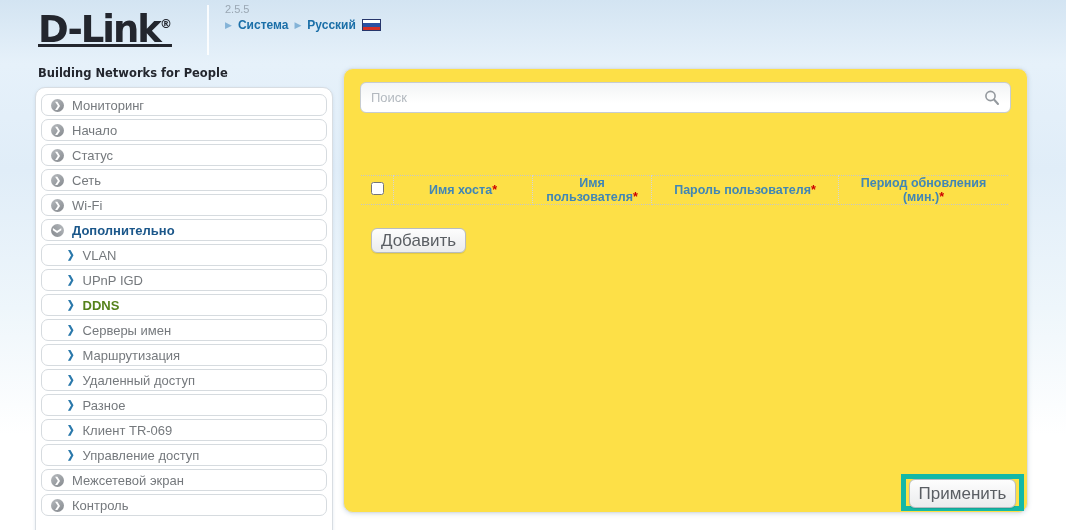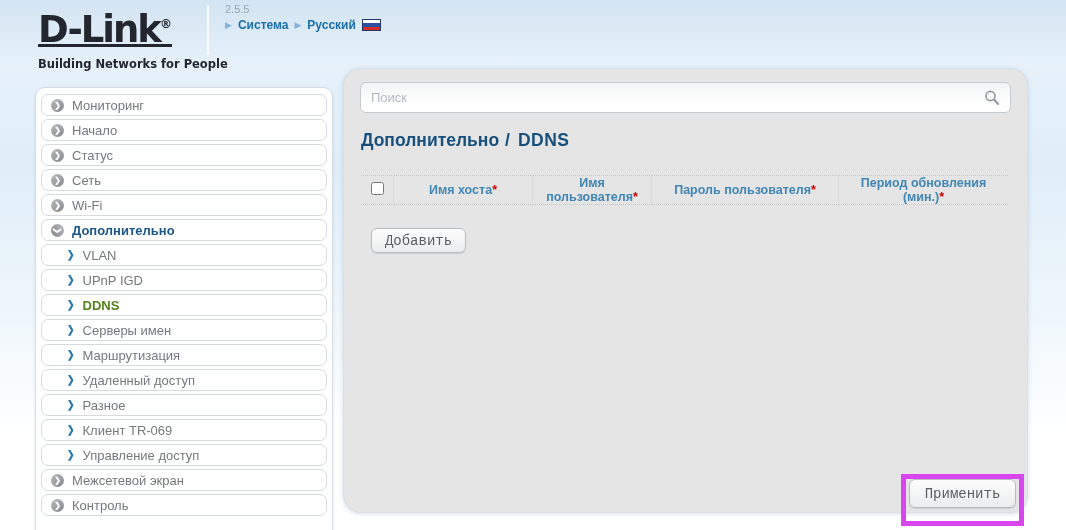--- a/index.html
+++ b/index.html
@@ -6,21 +6,21 @@
   body{
     width:1066px;height:530px;position:relative;overflow:hidden;
     font-family:"Liberation Sans",sans-serif;
     background:linear-gradient(180deg,#d3e4f2 0%,#e6f1fa 12%,#e0edf8 32%,#eef6fb 58%,#ffffff 82%);
   }
   
   .logo{position:absolute;left:38px;top:6px;cursor:pointer;}
   .brand{font-family:"DejaVu Sans",sans-serif;font-weight:800;font-size:37px;line-height:36px;
          color:#23262e;letter-spacing:-2px;text-decoration:underline;}
   .reg{font-size:12px;vertical-align:14px;letter-spacing:0;font-weight:bold;}
-  .tagline{font-family:"DejaVu Sans",sans-serif;font-size:11.5px;font-weight:bold;color:#23262e;margin-top:9px;}
+  .tagline{font-family:"DejaVu Sans",sans-serif;font-size:11.5px;font-weight:bold;color:#23262e;margin-top:18px;}
   .header-divider{position:absolute;left:207px;top:5px;width:2px;height:50px;background:#ffffff;opacity:.85;}
   .model-block{position:absolute;left:225px;top:3px;}
   .fw-version{font-size:11px;color:#9aa7b3;}
   .model{font-size:21px;font-weight:bold;color:#1f2227;line-height:22px;letter-spacing:.5px;}
   .hnav{margin-top:3px;display:flex;align-items:center;gap:6px;}
   .hnav .tri{color:#84b3d7;font-size:9px;line-height:12px;}
   .hnav .hlink{color:#1b6fa8;font-size:12px;font-weight:bold;cursor:pointer;}
   .flag{width:19px;height:12px;border:1px solid #27366b;box-sizing:border-box;display:inline-block;
         background:linear-gradient(180deg,#ffffff 0 33%,#2b50a1 33% 66%,#d42f26 66% 100%);}
   
@@ -34,21 +34,21 @@
   .mi.l1{padding-left:25px;}
   .ci{width:13px;height:13px;flex:0 0 13px;border-radius:50%;
       background:linear-gradient(145deg,#b7bbbf,#84888d);color:#fff;font-size:8px;line-height:13px;
       text-align:center;margin-right:8px;font-weight:bold;}
   .ci.down{transform:rotate(90deg);}
   .sub-arrow{color:#2b79ab;font-size:9px;font-weight:bold;margin-right:8px;transform:scaleY(1.15);}
   .mi.parent-active .ml{color:#1b578a;font-weight:bold;}
   .mi.active .ml{color:#55821c;font-weight:bold;}
   
   .panel{position:absolute;left:343px;top:68px;width:685px;height:445px;box-sizing:border-box;
-         background:#e5e5e5;border:1px solid #dbe0e5;border-radius:18px;
+         background:#fde047;border:1px solid #dbe0e5;border-radius:10px;
          box-shadow:0 1px 4px rgba(120,150,180,.3);}
   .search-wrap{position:absolute;left:16px;top:13px;width:651px;height:31px;box-sizing:border-box;
                border:1px solid #c7ccd1;border-radius:6px;
                background:linear-gradient(180deg,#f2f4f5,#ffffff 70%);}
   .search-wrap input{position:absolute;left:0;top:0;width:100%;height:100%;box-sizing:border-box;
                border:none;outline:none;background:transparent;padding:0 36px 0 10px;
                font-family:"Liberation Sans",sans-serif;font-size:13px;color:#555;}
   .search-wrap input::placeholder{color:#b3b9bf;}
   .search-icon{position:absolute;right:9px;top:6px;width:18px;height:18px;}
   .page-title{position:absolute;left:17px;top:61px;font-size:17.5px;font-weight:bold;color:#174f7c;}
@@ -62,25 +62,25 @@
   .trh .tc{height:23px;color:#4186b5;font-weight:bold;
            border-top:1px dotted #c6c6c6;border-bottom:1px dotted #c6c6c6;}
   .trd .tc{height:24px;color:#7a7e82;border-bottom:1px dotted #c6c6c6;}
   .tc.vs{border-right:1px dotted #d4d4d4;}
   .c0{width:32px;} .c1{width:138px;} .c2{width:118px;} .c3{width:186px;text-align:center;} .c4{width:169px;margin-top:7px;}
   .req{color:#cc0000;}
   input[type="checkbox"]{width:13px;height:13px;margin:0;cursor:pointer;}
   
   .btn{box-sizing:border-box;border:1px solid #b7bcc1;border-radius:6px;
        background:linear-gradient(180deg,#fdfdfd,#ebeced);color:#5a5e63;
-       font-family:Liberation Mono, monospace;font-size:14px;cursor:pointer;
+       font-family:Liberation Sans, sans-serif;font-size:17px;cursor:pointer;
        box-shadow:0 1px 1px rgba(0,0,0,.1);}
   .add-btn{position:absolute;left:27px;top:159px;width:95px;height:25px;}
-  .red-annotation{position:absolute;left:901px;top:474px;width:123px;height:52px;
-                  border:5px solid #d946ef;box-sizing:border-box;z-index:5;padding-left:30px;}
+  .red-annotation{position:absolute;left:901px;top:474px;width:123px;height:37px;
+                  border:5px solid #14b8a6;box-sizing:border-box;z-index:5;padding-left:30px;}
   .apply-btn{position:absolute;left:3px;top:0;width:107px;height:29px;}
 </style>
 </head>
 <body>
 
 <div class="logo">
   <div class="brand"><span>D-Link</span><span class="reg">®</span></div>
   <div class="tagline">Building Networks for People</div>
 </div>
 <div class="header-divider"></div>
@@ -168,23 +168,20 @@
 
 <div class="panel">
   <div class="search-wrap">
     <input type="text" placeholder="Поиск" style="">
     <svg class="search-icon" viewBox="0 0 18 18">
       <circle cx="7.5" cy="7" r="4.6" fill="none" stroke="#94999e" stroke-width="1.6"></circle>
       <line x1="11" y1="10.5" x2="15" y2="15" stroke="#94999e" stroke-width="2" stroke-linecap="round"></line>
     </svg>
   </div>
 
-  <div class="page-title">
-    <span>Дополнительно</span><span class="sep">/</span><span class="pg">DDNS</span>
-  </div>
 
   <div class="ddns-table">
     <div class="trh">
       <div class="tc c0 vs"><input type="checkbox" style=""></div>
       <div class="tc c1 vs"><span>Имя хоста</span><span class="req">*</span></div>
       <div class="tc c2 vs"><span>Имя пользователя</span><span class="req">*</span></div>
       <div class="tc c3 vs"><span>Пароль пользователя</span><span class="req">*</span></div>
       <div class="tc c4"><span>Период обновления (мин.)</span><span class="req">*</span></div>
     </div>
   </div>

